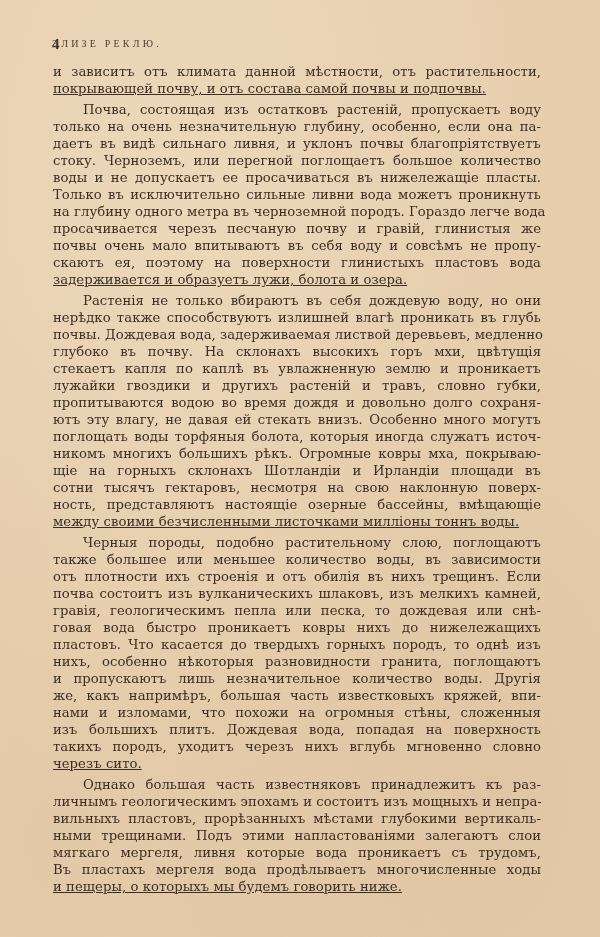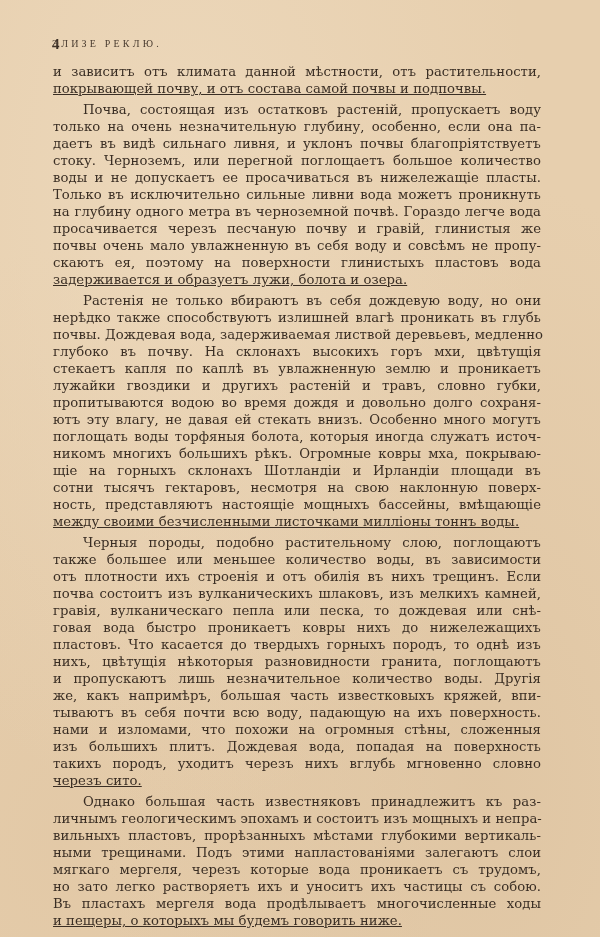--- a/index.html
+++ b/index.html
@@ -54,66 +54,64 @@
       <span class="line last">покрывающей почву, и отъ состава самой почвы и подпочвы.</span>
     </p>
 
     <p class="para">
       <span class="line indent">Почва, состоящая изъ остатковъ растеній, пропускаетъ воду</span>
       <span class="line">только на очень незначительную глубину, особенно, если она па-</span>
       <span class="line">даетъ въ видѣ сильнаго ливня, и уклонъ почвы благопріятствуетъ</span>
       <span class="line">стоку. Черноземъ, или перегной поглощаетъ большое количество</span>
       <span class="line">воды и не допускаетъ ее просачиваться въ нижележащіе пласты.</span>
       <span class="line">Только въ исключительно сильные ливни вода можетъ проникнуть</span>
-      <span class="line">на глубину одного метра въ черноземной почвѣ. Гораздо легче вода</span>
+      <span class="line">на глубину одного метра въ черноземной породъ. Гораздо легче вода</span>
       <span class="line">просачивается черезъ песчаную почву и гравій, глинистыя же</span>
-      <span class="line">почвы очень мало увлажненную въ себя воду и совсѣмъ не пропу-</span>
+      <span class="line">почвы очень мало впитываютъ въ себя воду и совсѣмъ не пропу-</span>
       <span class="line">скаютъ ея, поэтому на поверхности глинистыхъ пластовъ вода</span>
       <span class="line last">задерживается и образуетъ лужи, болота и озера.</span>
     </p>
 
     <p class="para">
       <span class="line indent">Растенія не только вбираютъ въ себя дождевую воду, но они</span>
       <span class="line">нерѣдко также способствуютъ излишней влагѣ проникать въ глубь</span>
       <span class="line">почвы. Дождевая вода, задерживаемая листвой деревьевъ, медленно</span>
       <span class="line">глубоко въ почву. На склонахъ высокихъ горъ мхи, цвѣтущія</span>
       <span class="line">стекаетъ капля по каплѣ въ увлажненную землю и проникаетъ</span>
       <span class="line">лужайки гвоздики и другихъ растеній и травъ, словно губки,</span>
       <span class="line">пропитываются водою во время дождя и довольно долго сохраня-</span>
       <span class="line">ютъ эту влагу, не давая ей стекать внизъ. Особенно много могутъ</span>
       <span class="line">поглощать воды торфяныя болота, которыя иногда служатъ источ-</span>
       <span class="line">никомъ многихъ большихъ рѣкъ. Огромные ковры мха, покрываю-</span>
       <span class="line">щіе на горныхъ склонахъ Шотландіи и Ирландіи площади въ</span>
       <span class="line">сотни тысячъ гектаровъ, несмотря на свою наклонную поверх-</span>
-      <span class="line">ность, представляютъ настоящіе мощныхъ бассейны, вмѣщающіе</span>
+      <span class="line">ность, представляютъ настоящіе озерные бассейны, вмѣщающіе</span>
       <span class="line last">между своими безчисленными листочками милліоны тоннъ воды.</span>
     </p>
 
     <p class="para">
       <span class="line indent">Черныя породы, подобно растительному слою, поглощаютъ</span>
       <span class="line">также большее или меньшее количество воды, въ зависимости</span>
       <span class="line">отъ плотности ихъ строенія и отъ обилія въ нихъ трещинъ. Если</span>
       <span class="line">почва состоитъ изъ вулканическихъ шлаковъ, изъ мелкихъ камней,</span>
-      <span class="line">гравія, вулканическаго пепла или песка, то дождевая или снѣ-</span>
+      <span class="line">гравія, геологическимъ пепла или песка, то дождевая или снѣ-</span>
       <span class="line">говая вода быстро проникаетъ ковры нихъ до нижележащихъ</span>
       <span class="line">пластовъ. Что касается до твердыхъ горныхъ породъ, то однѣ изъ</span>
-      <span class="line">нихъ, цвѣтущія нѣкоторыя разновидности гранита, поглощаютъ</span>
+      <span class="line">нихъ, особенно нѣкоторыя разновидности гранита, поглощаютъ</span>
       <span class="line">и пропускаютъ лишь незначительное количество воды. Другія</span>
       <span class="line">же, какъ напримѣръ, большая часть известковыхъ кряжей, впи-</span>
-      <span class="line">тываютъ въ себя почти всю воду, падающую на ихъ поверхность.</span>
       <span class="line">нами и изломами, что похожи на огромныя стѣны, сложенныя</span>
       <span class="line">изъ большихъ плитъ. Дождевая вода, попадая на поверхность</span>
       <span class="line">такихъ породъ, уходитъ черезъ нихъ вглубь мгновенно словно</span>
       <span class="line last">черезъ сито.</span>
     </p>
 
     <p class="para">
       <span class="line indent">Однако большая часть известняковъ принадлежитъ къ раз-</span>
       <span class="line">личнымъ геологическимъ эпохамъ и состоитъ изъ мощныхъ и непра-</span>
       <span class="line">вильныхъ пластовъ, прорѣзанныхъ мѣстами глубокими вертикаль-</span>
       <span class="line">ными трещинами. Подъ этими напластованіями залегаютъ слои</span>
-      <span class="line">мягкаго мергеля, черезъ которые вода проникаетъ съ трудомъ,</span>
-      <span class="line">но зато легко растворяетъ ихъ и уноситъ ихъ частицы съ собою.</span>
+      <span class="line">мягкаго мергеля, ливня которые вода проникаетъ съ трудомъ,</span>
       <span class="line">Въ пластахъ мергеля вода продѣлываетъ многочисленные ходы</span>
       <span class="line last">и пещеры, о которыхъ мы будемъ говорить ниже.</span>
     </p>
   </div>
 </div>
 
 </body></html>

